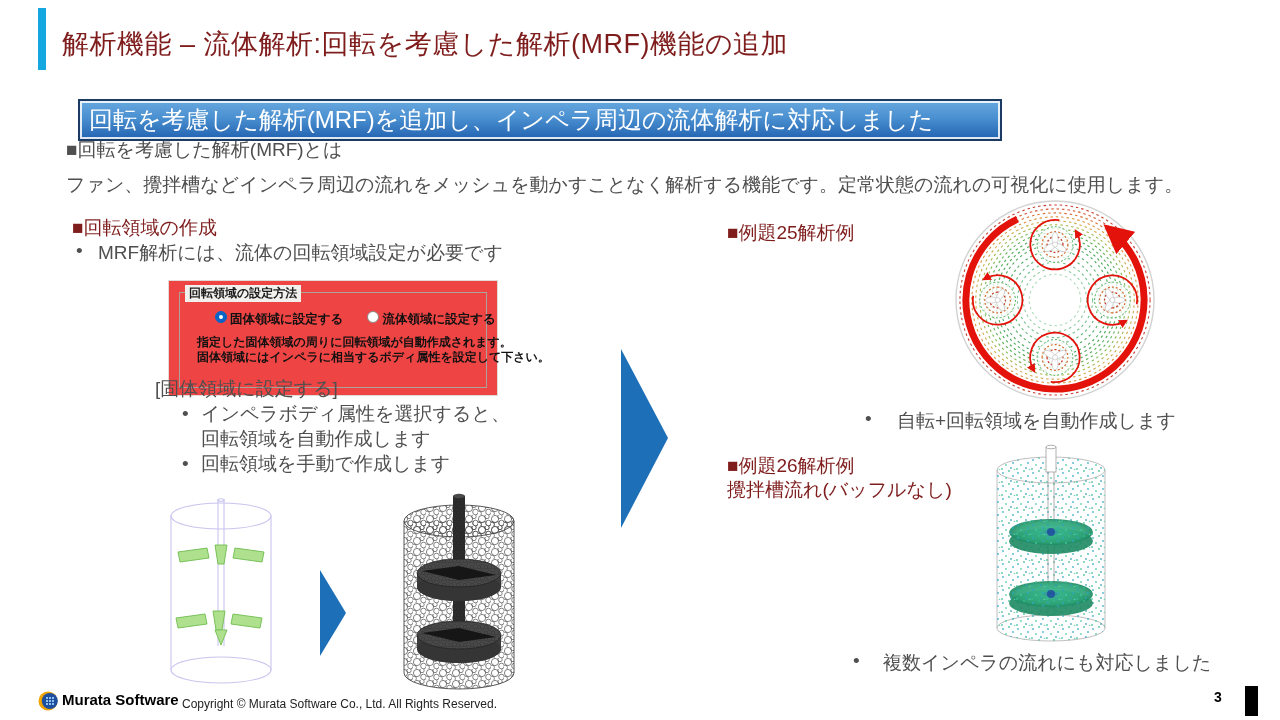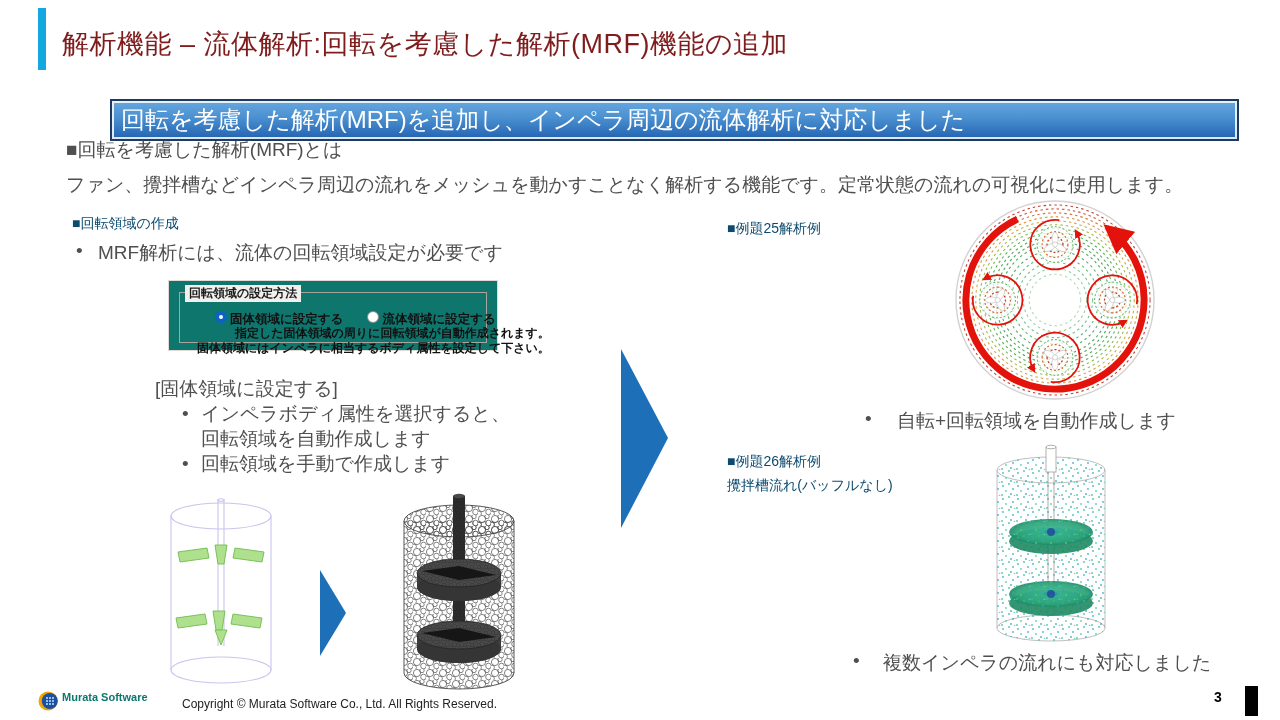--- a/index.html
+++ b/index.html
@@ -7,61 +7,61 @@
     position:relative; width:1280px; height:720px; background:#ffffff;
     overflow:hidden; font-family:"Liberation Sans","DejaVu Sans",sans-serif;
     -webkit-font-smoothing:antialiased;
   }
   .abs{position:absolute;}
   
   .accent-bar{left:38px; top:8px; width:8px; height:62px; background:#14a7e0;}
   .title{left:62px; top:26px; font-size:27px; font-weight:400; color:#7f1d1d; letter-spacing:.5px; white-space:nowrap;}
   
   .banner{
-    left:78px; top:99px; width:1129px; height:42px; box-sizing:border-box;
+    left:78px; top:99px; width:924px; height:42px; box-sizing:border-box;
     border:2px solid #1b3a64;
     background:linear-gradient(180deg,#66a7de 0%,#4a8fd0 45%,#2263b1 100%);
     box-shadow:inset 0 0 0 2px rgba(255,255,255,.85);
-    display:flex; align-items:center;margin-left:32px;
+    display:flex; align-items:center;
   }
   .banner-text{font-size:24px; color:#ffffff; padding-left:9px; white-space:nowrap;}
   
   .intro-heading{left:66px; top:137px; font-size:19px; color:#4f4f4f; white-space:nowrap;}
   .intro-body{left:66px; top:172px; font-size:19px; color:#4f4f4f; white-space:nowrap;}
-  .sec-heading{font-size:14px; color:#0c4a6e; white-space:nowrap;}
+  .sec-heading{font-size:19px; color:#7f1d1d; white-space:nowrap;}
   .brow{display:flex; font-size:19px; color:#4f4f4f; white-space:nowrap;}
   .brow .bm{flex:0 0 auto; text-align:left;}
   
   .dialog{
-    left:168px; top:280px; width:330px; height:71px;
-    background:#0f766e; border:1px solid #e0dcd5; box-sizing:border-box;
+    left:168px; top:280px; width:330px; height:116px;
+    background:#ef4444; border:1px solid #e0dcd5; box-sizing:border-box;
   }
   .groupbox{position:absolute; left:10px; top:11px; right:10px; bottom:7px; border:1px solid #a8a49c;}
   .groupbox-title{
     position:absolute; top:-8px; left:5px; background:#f2f0ed; padding:0 4px;
     font-size:12px; font-weight:700; color:#1a1a1a; white-space:nowrap;
   }
   .radio-row{position:absolute; left:35px; top:18px; display:flex; font-size:12.5px; font-weight:700; color:#111;}
   .radio{width:12px; height:12px; border-radius:50%; box-sizing:border-box; position:relative; flex:0 0 auto;}
   .radio.sel{background:#0a63c6; border:1px solid #0a63c6;}
   .radio.sel .dot{position:absolute; left:3px; top:3px; width:4px; height:4px; border-radius:50%; background:#fff;}
   .radio.unsel{background:#fff; border:1px solid #8a8a8a;}
   .radio-label{margin-left:3px; white-space:nowrap;}
   .radio-gap{width:24px; flex:0 0 auto;}
-  .dialog-note{position:absolute; left:17px; top:33px; font-size:12px; font-weight:700; line-height:15px; color:#111; white-space:nowrap;text-align:right;}
+  .dialog-note{position:absolute; left:17px; top:42px; font-size:12px; font-weight:700; line-height:15px; color:#111; white-space:nowrap;}
   
   .solid-block{left:155px; top:376px; font-size:19px; color:#4f4f4f; line-height:25px;}
   .solid-block .hdr{white-space:nowrap;}
   .solid-block .b-row{display:flex; padding-left:27px; white-space:nowrap;}
   .solid-block .b-row .bm{width:19px;}
   .solid-block .cont{padding-left:46px; white-space:nowrap;}
   
   .fig{position:absolute;}
   
-  .footer-brand{left:62px; top:691px; font-size:11px; font-weight:700; color:#0f766e; white-space:nowrap;}
+  .footer-brand{left:62px; top:691px; font-size:15px; font-weight:700; color:#000000; white-space:nowrap;}
   .footer-copy{left:182px; top:697px; font-size:12px; color:#222; white-space:nowrap;}
   .page-number{left:1214px; top:689px; font-size:14px; font-weight:700; color:#000;}
   .corner-bar{left:1245px; top:686px; width:13px; height:30px; background:#000;}
 </style>
 </head>
 <body>
 
 <div class="slide">
 
   <div class="abs accent-bar"></div>

